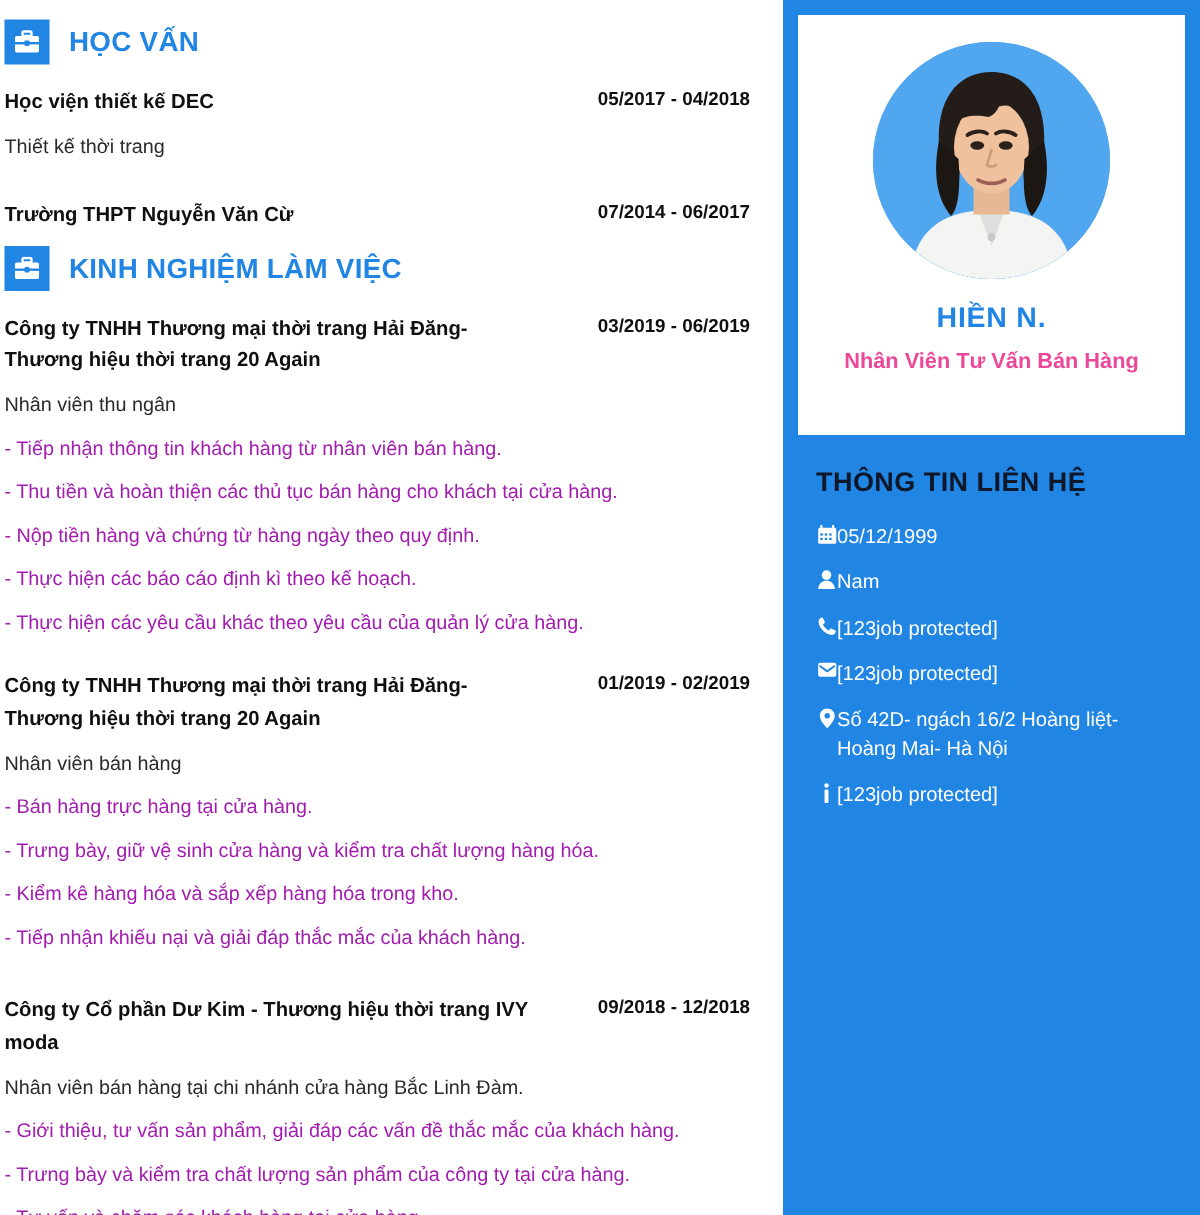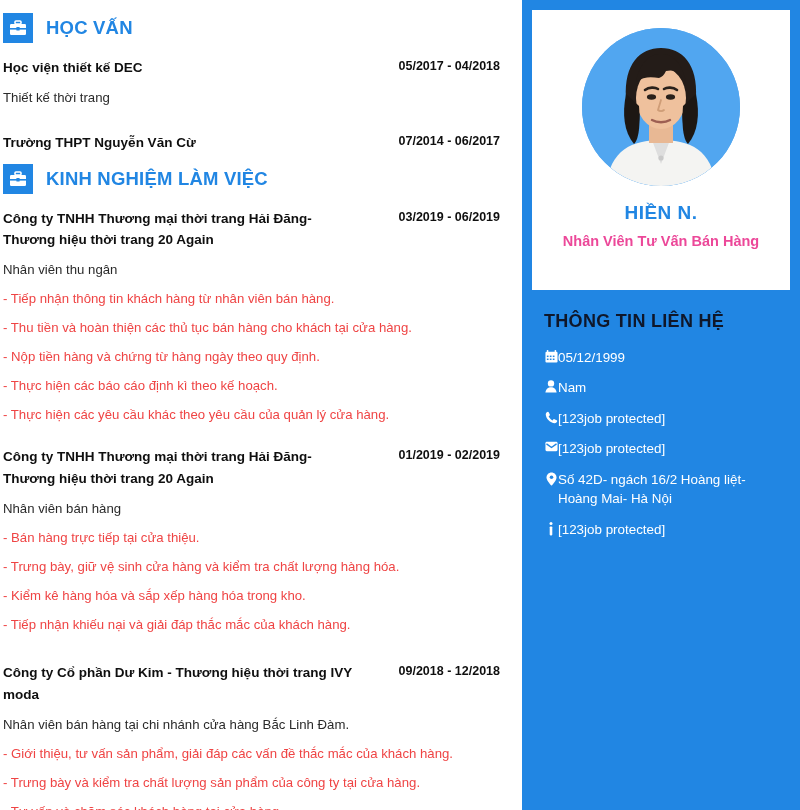--- a/index.html
+++ b/index.html
@@ -89,21 +89,21 @@
     font-size: 13.2px;
     color: #2a2a2a;
     line-height: 1.5;
     margin-top: 9px;
   }
 
   .bullets { margin-top: 9px; }
 
   .bullet {
     font-size: 13.2px;
-    color: #ef4444;
+    color: #a21caf;
     line-height: 1.52;
     margin-bottom: 9px;
   }
 
   .gap-12 { height: 12px; }
   .gap-18 { height: 18px; }
   .gap-22 { height: 22px; }
   .gap-8  { height: 8px;  }
 
   
@@ -255,21 +255,21 @@
 
     <div class="gap-12"></div>
 
     <div class="entry">
       <div class="entry-head">
         <div class="entry-title">Công ty TNHH Thương mại thời trang Hải Đăng- Thương hiệu thời trang 20 Again</div>
         <div class="entry-date">01/2019 - 02/2019</div>
       </div>
       <div class="entry-sub">Nhân viên bán hàng</div>
       <div class="bullets">
-        <div class="bullet">- Bán hàng trực tiếp tại cửa thiệu.</div>
+        <div class="bullet">- Bán hàng trực hàng tại cửa hàng.</div>
         <div class="bullet">- Trưng bày, giữ vệ sinh cửa hàng và kiểm tra chất lượng hàng hóa.</div>
         <div class="bullet">- Kiểm kê hàng hóa và sắp xếp hàng hóa trong kho.</div>
         <div class="bullet">- Tiếp nhận khiếu nại và giải đáp thắc mắc của khách hàng.</div>
       </div>
     </div>
 
     <div class="gap-18"></div>
 
     <div class="entry">
       <div class="entry-head">

